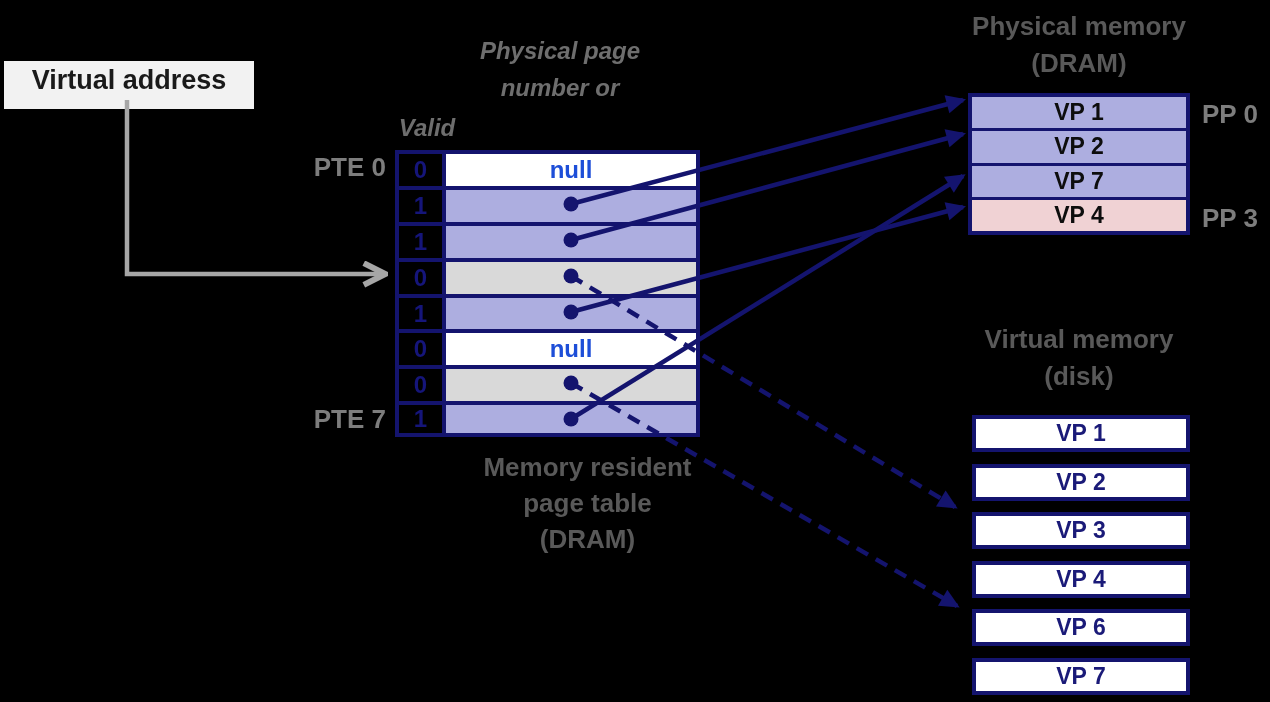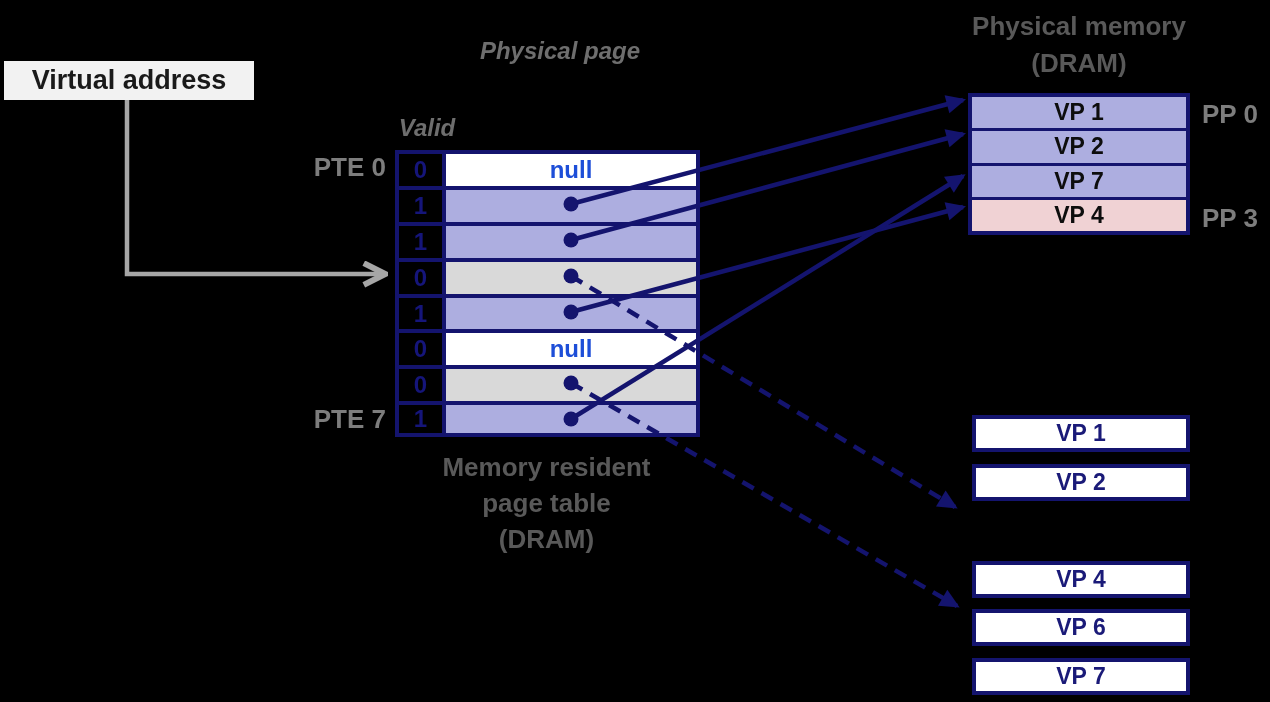--- a/index.html
+++ b/index.html
@@ -3,41 +3,41 @@
 <meta charset="utf-8">
 <style>
   html,body{margin:0;padding:0;background:#000;}
   #stage{
     position:relative;width:1270px;height:702px;background:#000;overflow:hidden;
     font-family:"Liberation Sans", sans-serif;font-weight:bold;
   }
   .abs{position:absolute;}
   .center{text-align:center;}
   
-  #va-box{left:4px;top:61px;width:250px;height:39px;background:#f2f2f2;color:#1a1a1a;
+  #va-box{left:4px;top:61px;width:250px;height:48px;background:#f2f2f2;color:#1a1a1a;
           font-size:27px;line-height:39px;text-align:center;}
   
   .col-header{color:#6e6e6e;font-style:italic;font-size:24px;line-height:37px;}
   #ppn-header{left:420px;top:32px;width:280px;}
   #valid-header{left:387px;top:109px;width:80px;}
   
   .side-label{color:#7d7d7d;font-size:26px;line-height:26px;}
   #pte0-label,#pte7-label{left:290px;width:96px;text-align:right;}
   #pte0-label{top:154px;} #pte7-label{top:406px;}
   .pp-label{left:1202px;width:70px;text-align:left;}
   #pp0-label{top:101px;} #pp3-label{top:205px;}
   
   .pt-row{left:395px;width:305px;box-sizing:border-box;border:4px solid #14146e;
           display:flex;background:transparent;}
   .pt-valid{width:47px;box-sizing:border-box;border-right:4px solid #14146e;
             color:#15157a;font-size:24px;display:flex;align-items:center;justify-content:center;}
   .pt-data{flex:1;color:#1d4ed8;font-size:24px;display:flex;align-items:center;justify-content:center;}
   
   .gray-title{color:#595959;font-size:26px;line-height:37px;}
-  #pt-caption{left:399px;top:449px;width:295px;line-height:36px;}
+  #pt-caption{left:440px;top:449px;width:295px;line-height:36px;}
   #pm-title{left:966px;top:8px;width:226px;}
   #vm-title{left:966px;top:321px;width:226px;}
   
   #pm-box{left:968px;top:93px;width:222px;height:142px;box-sizing:border-box;
           border:4px solid #14146e;background:#14146e;
           display:grid;grid-template-rows:repeat(4,1fr);row-gap:3px;}
   .pm-row{display:flex;align-items:center;justify-content:center;
           color:#0d0d0d;font-size:23px;}
   
   .disk-box{left:972px;width:218px;height:37px;box-sizing:border-box;border:4px solid #14146e;
@@ -49,20 +49,21 @@
 <body>
 
 <div id="stage">
 
   <div id="va-box" class="abs">
     <span>Virtual address</span>
   </div>
 
   <div id="ppn-header" class="abs col-header center">
     <div>Physical page</div>
+    <div>number or</div>
   </div>
   <div id="valid-header" class="abs col-header center">Valid</div>
 
   <div id="pte0-label" class="abs side-label">PTE 0</div>
   <div id="pte7-label" class="abs side-label">PTE 7</div>
 
   <div class="abs pt-row" style="top:150px;height:40px">
     <div class="pt-valid">0</div>
     <div class="pt-data" style="background: rgb(255, 255, 255);">null</div>
   </div>
@@ -107,22 +108,27 @@
   </div>
   <div id="pm-box" class="abs">
     <div class="pm-row" style="background: rgb(173, 174, 224);">VP 1</div>
     <div class="pm-row" style="background: rgb(173, 174, 224);">VP 2</div>
     <div class="pm-row" style="background: rgb(173, 174, 224);">VP 7</div>
     <div class="pm-row" style="background: rgb(240, 210, 212);">VP 4</div>
   </div>
   <div id="pp0-label" class="abs side-label pp-label">PP 0</div>
   <div id="pp3-label" class="abs side-label pp-label">PP 3</div>
 
+  <div id="vm-title" class="abs gray-title center">
+    <div>Virtual memory</div>
+    <div>(disk)</div>
+  </div>
   <div class="abs disk-box" style="top:415px">VP 1</div>
   <div class="abs disk-box" style="top:464px">VP 2</div>
+  <div class="abs disk-box" style="top:512px">VP 3</div>
   <div class="abs disk-box" style="top:561px">VP 4</div>
   <div class="abs disk-box" style="top:609px">VP 6</div>
   <div class="abs disk-box" style="top:658px">VP 7</div>
 
   <svg id="svg-overlay" width="1270" height="702" viewBox="0 0 1270 702">
     <defs>
       <marker id="mnavy" viewBox="0 0 10 10" refX="8.5" refY="5" markerWidth="4.6" markerHeight="4.6" orient="auto">
         <path d="M0.5,0.5 L10,5 L0.5,9.5 z" fill="#14146e"></path>
       </marker>
       <marker id="mgray" viewBox="0 0 10 10" refX="7" refY="5" markerWidth="6" markerHeight="6" orient="auto">

